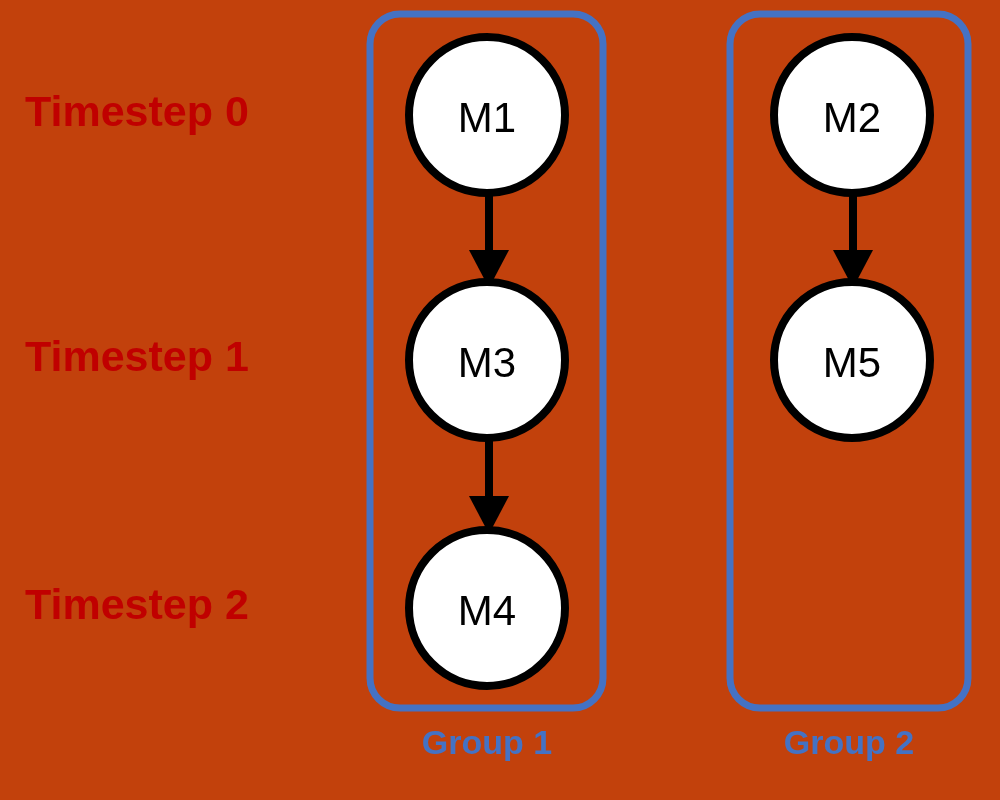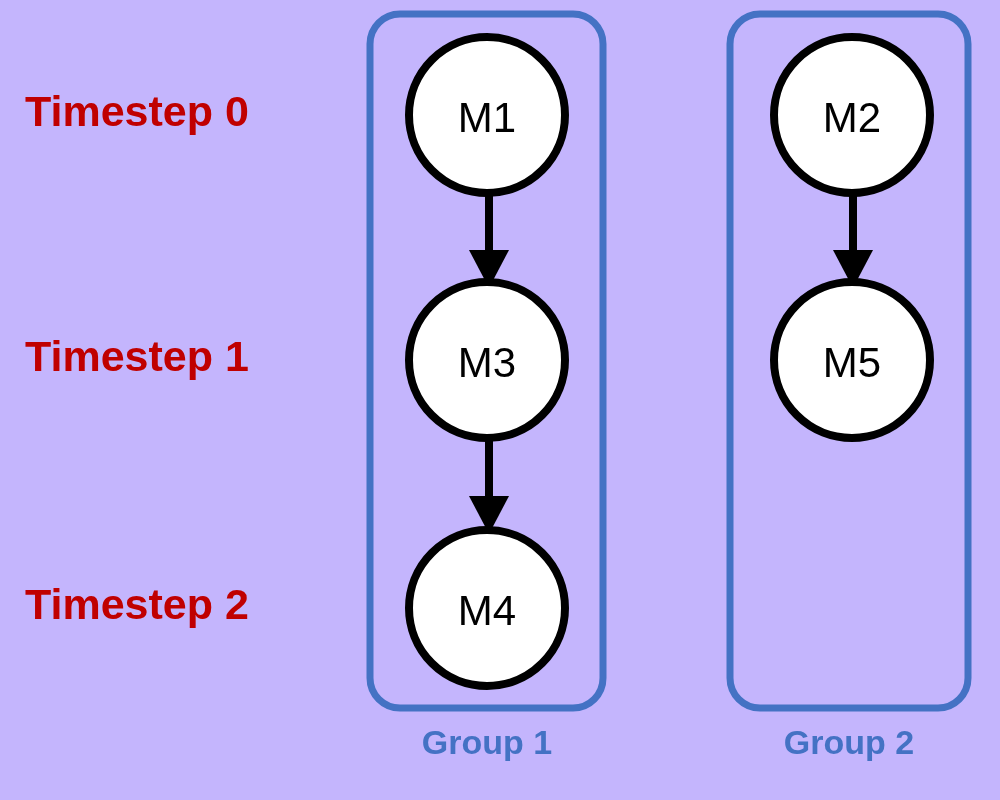--- a/index.html
+++ b/index.html
@@ -5,21 +5,21 @@
 <style>
   html, body {
     margin: 0;
     padding: 0;
     background: #ffffff;
   }
   #canvas {
     position: relative;
     width: 1000px;
     height: 800px;
-    background: #c4b5fd;
+    background: #c2410c;
     overflow: hidden;
     font-family: "Liberation Sans", sans-serif;
   }
   #diagram-svg {
     position: absolute;
     top: 0;
     left: 0;
     width: 1000px;
     height: 800px;
     display: block;

